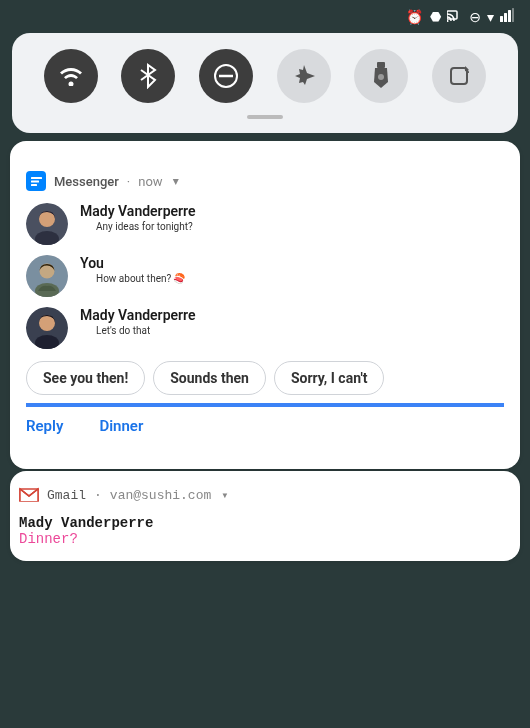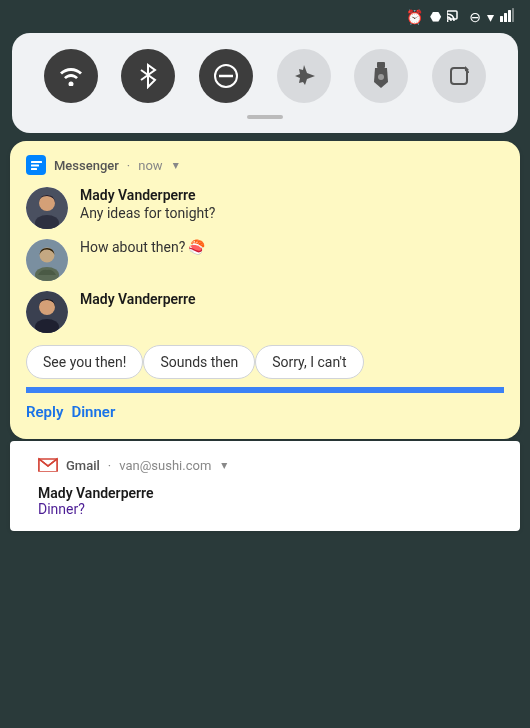--- a/index.html
+++ b/index.html
@@ -69,23 +69,23 @@
       flex: 1;
       overflow: hidden;
       display: flex;
       flex-direction: column;
       gap: 2px;
       padding: 0 10px;
     }
 
     
     .notif-card {
-      background: #fef9c3;
+      background: #ffffff;
       border-radius: 16px;
-      padding: 14px 16px;
+      padding: 30px 16px;
       box-shadow: 0 1px 4px rgba(0,0,0,0.1);
     }
 
     .notif-header {
       display: flex;
       align-items: center;
       gap: 8px;
       margin-bottom: 12px;
     }
     .messenger-icon {
@@ -138,77 +138,81 @@
     .msg-content {
       flex: 1;
     }
     .msg-sender {
       font-size: 14px;
       font-weight: 600;
       color: #1a1a1a;
       margin-bottom: 2px;
     }
     .msg-text {
-      font-size: 14px;
+      font-size: 10px;
       color: #333;
+      margin-left: 16px;
     }
 
     
     .quick-replies {
       display: flex;
+      gap: 8px;
       margin: 12px 0 8px;
       flex-wrap: wrap;
+      font-weight: bold;
     }
     .qr-chip {
       border: 1.5px solid #d0d3d8;
       border-radius: 20px;
       padding: 8px 16px;
       font-size: 14px;
       color: #333;
       background: #fff;
       cursor: pointer;
     }
 
     
     .notif-actions {
       display: flex;
-      gap: 8px;
+      gap: 36px;
       margin-top: 6px;
       padding-top: 6px;
-      border-top: 6px solid #3b82f6;
+      border-top: 4px solid #3b82f6;
     }
     .action-btn {
       font-size: 15px;
       font-weight: 600;
       color: #1a73e8;
       cursor: pointer;
       padding: 4px 0;
     }
 
     
     .gmail-card {
       background: #fff;
-      border-radius: 4px;
-      padding: 14px 28px;
+      border-radius: 16px;
+      padding: 14px 9px;
       box-shadow: 0 1px 4px rgba(0,0,0,0.1);
+      font-family: Liberation Mono, monospace;
     }
     .gmail-header {
       display: flex;
       align-items: center;
       gap: 8px;
       margin-bottom: 10px;
     }
     .gmail-sender {
       font-size: 14px;
       font-weight: 600;
       color: #1a1a1a;
     }
     .gmail-subject {
       font-size: 14px;
-      color: #4c1d95;
+      color: #ec4899;
     }
 
     
     .person-svg {
       width: 42px;
       height: 42px;
       border-radius: 50%;
       position: relative;
       overflow: hidden;
     }
@@ -340,38 +344,40 @@
           <circle cx="21" cy="16" r="7.5" fill="#c4a882"></circle>
 
           <ellipse cx="21" cy="36" rx="12" ry="8" fill="#5a6a55"></ellipse>
 
           <path d="M13.5 16 Q14 9 21 9 Q28 9 28.5 16 Q27 11 21 10.5 Q15 10.5 13.5 16" fill="#2a1f0a"></path>
 
           <path d="M12 36 Q15 30 21 31 Q27 30 30 36" fill="#4a5a45"></path>
         </svg>
       </div>
       <div class="msg-content">
+        <div class="msg-sender">You</div>
         <div class="msg-text">How about then? 🍣</div>
       </div>
     </div>
 
     <div class="message-row">
       <div class="person-svg avatar">
         <svg width="42" height="42" viewBox="0 0 42 42">
           <circle cx="21" cy="21" r="21" fill="#3a4050"></circle>
 
           <circle cx="21" cy="16" r="8" fill="#d4a077"></circle>
 
           <ellipse cx="21" cy="36" rx="12" ry="8" fill="#1e2030"></ellipse>
 
           <path d="M13 16 Q13 8 21 8 Q29 8 29 16 Q29 10 21 9 Q13 9 13 16" fill="#0d0d1a"></path>
         </svg>
       </div>
       <div class="msg-content">
         <div class="msg-sender">Mady Vanderperre</div>
+        <div class="msg-text">Let's do that</div>
       </div>
     </div>
 
     <div class="quick-replies">
       <div class="qr-chip">See you then!</div>
       <div class="qr-chip">Sounds then</div>
       <div class="qr-chip">Sorry, I can't</div>
     </div>
 
     <div class="notif-actions">

